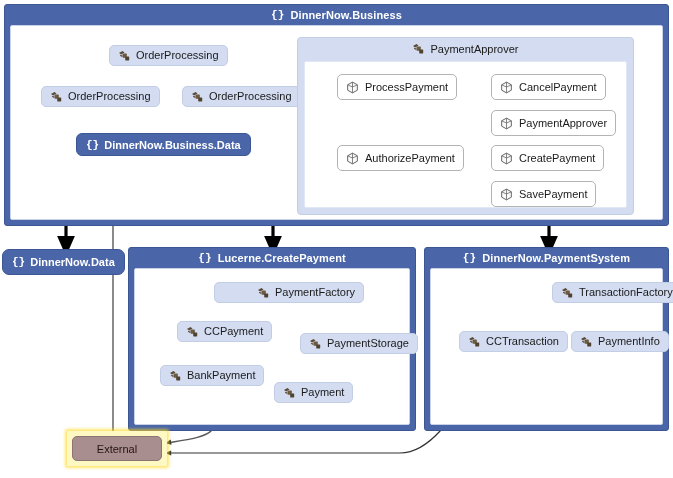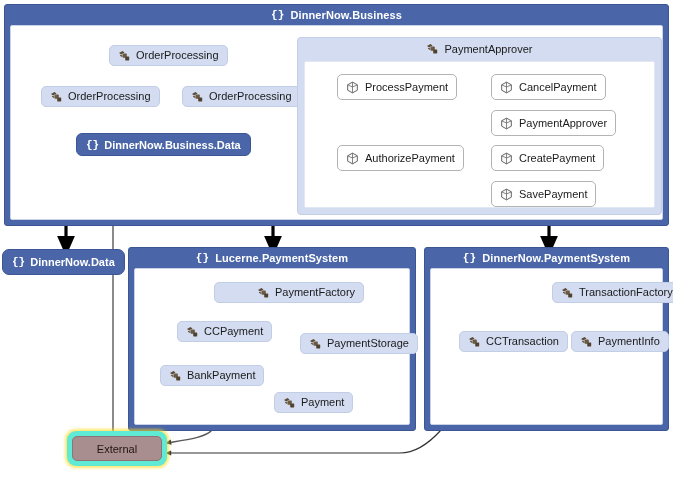--- a/index.html
+++ b/index.html
@@ -45,21 +45,21 @@
   .grp{position:absolute;box-sizing:border-box;
        background:#d3dcf0;border:1px solid #c2cde6;border-radius:4px;}
   .grp-title{position:absolute;left:0;top:0;width:100%;height:22px;
              display:flex;align-items:center;justify-content:center;gap:5px;
              font-size:11px;color:#1a1a1a;}
   .grp-body{position:absolute;left:6px;right:6px;top:23px;bottom:6px;
             background:#ffffff;border:1px solid #e2e7f4;border-radius:2px;}
 
   
   .ext-wrap{position:absolute;box-sizing:border-box;
-            background:#5eead4;border-radius:9px;
+            background:#fef9c3;border-radius:1px;
             box-shadow:0 0 3px 2px rgba(255,216,26,.65);}
   .ext-inner{position:absolute;left:5px;top:5px;right:5px;bottom:5px;
              background:#a88e8e;border:1px solid #8d7474;border-radius:5px;
              display:flex;align-items:center;justify-content:center;
              font-size:11px;color:#241414;}
 
   
   .ico{display:inline-block;flex:0 0 auto;line-height:0;}
   .ico svg{display:block;}
 </style>
@@ -160,21 +160,21 @@
       </svg>
     </span>
     <span class="lbl">OrderProcessing</span>
   </div>
 
   <div class="ns-node" style="left:76px;top:133px;">
     <span class="brace">{}</span>
     <span class="lbl">DinnerNow.Business.Data</span>
   </div>
 
-  <div class="grp" style="left:297px;top:37px;width:365px;height:178px;">
+  <div class="grp" style="left:297px;top:37px;width:337px;height:178px;">
     <div class="grp-title">
       <span class="ico">
         <svg width="13" height="12" viewBox="0 0 13 12">
           <path d="M1,3 L4.5,1 L6.5,2.4 L3.2,4.6 Z" fill="#5b4b35"></path>
           <rect x="4.6" y="3.6" width="4.2" height="4.2" rx="0.6" fill="#6b5a40"></rect>
           <rect x="7.2" y="6.4" width="4" height="4" rx="0.6" fill="#4f422f"></rect>
           <path d="M2.2,5.2 L4.4,6.4" stroke="#5b4b35" stroke-width="1.3"></path>
         </svg>
       </span>
       <span>PaymentApprover</span>
@@ -243,21 +243,21 @@
   </div>
 
   <div class="ns-node" style="left:2px;top:249px;height:26px;border-radius:7px;">
     <span class="brace">{}</span>
     <span class="lbl">DinnerNow.Data</span>
   </div>
 
   <div class="ns-container" style="left:128px;top:247px;width:288px;height:184px;">
     <div class="ns-title">
       <span class="brace" style="font-family:'Liberation Mono','DejaVu Sans Mono',monospace;">{}</span>
-      <span>Lucerne.PaymentSystem</span>
+      <span>Lucerne.CreatePayment</span>
     </div>
     <div class="ns-body"></div>
   </div>
 
   <div class="node" style="left:189px;top:282px;padding-left:42px;">
     <span class="ico">
       <svg width="13" height="12" viewBox="0 0 13 12">
         <path d="M1,3 L4.5,1 L6.5,2.4 L3.2,4.6 Z" fill="#5b4b35"></path>
         <rect x="4.6" y="3.6" width="4.2" height="4.2" rx="0.6" fill="#6b5a40"></rect>
         <rect x="7.2" y="6.4" width="4" height="4" rx="0.6" fill="#4f422f"></rect>
@@ -296,21 +296,21 @@
       <svg width="13" height="12" viewBox="0 0 13 12">
         <path d="M1,3 L4.5,1 L6.5,2.4 L3.2,4.6 Z" fill="#5b4b35"></path>
         <rect x="4.6" y="3.6" width="4.2" height="4.2" rx="0.6" fill="#6b5a40"></rect>
         <rect x="7.2" y="6.4" width="4" height="4" rx="0.6" fill="#4f422f"></rect>
         <path d="M2.2,5.2 L4.4,6.4" stroke="#5b4b35" stroke-width="1.3"></path>
       </svg>
     </span>
     <span class="lbl">BankPayment</span>
   </div>
 
-  <div class="node" style="left:249px;top:392px;">
+  <div class="node" style="left:249px;top:382px;">
     <span class="ico">
       <svg width="13" height="12" viewBox="0 0 13 12">
         <path d="M1,3 L4.5,1 L6.5,2.4 L3.2,4.6 Z" fill="#5b4b35"></path>
         <rect x="4.6" y="3.6" width="4.2" height="4.2" rx="0.6" fill="#6b5a40"></rect>
         <rect x="7.2" y="6.4" width="4" height="4" rx="0.6" fill="#4f422f"></rect>
         <path d="M2.2,5.2 L4.4,6.4" stroke="#5b4b35" stroke-width="1.3"></path>
       </svg>
     </span>
     <span class="lbl">Payment</span>
   </div>

